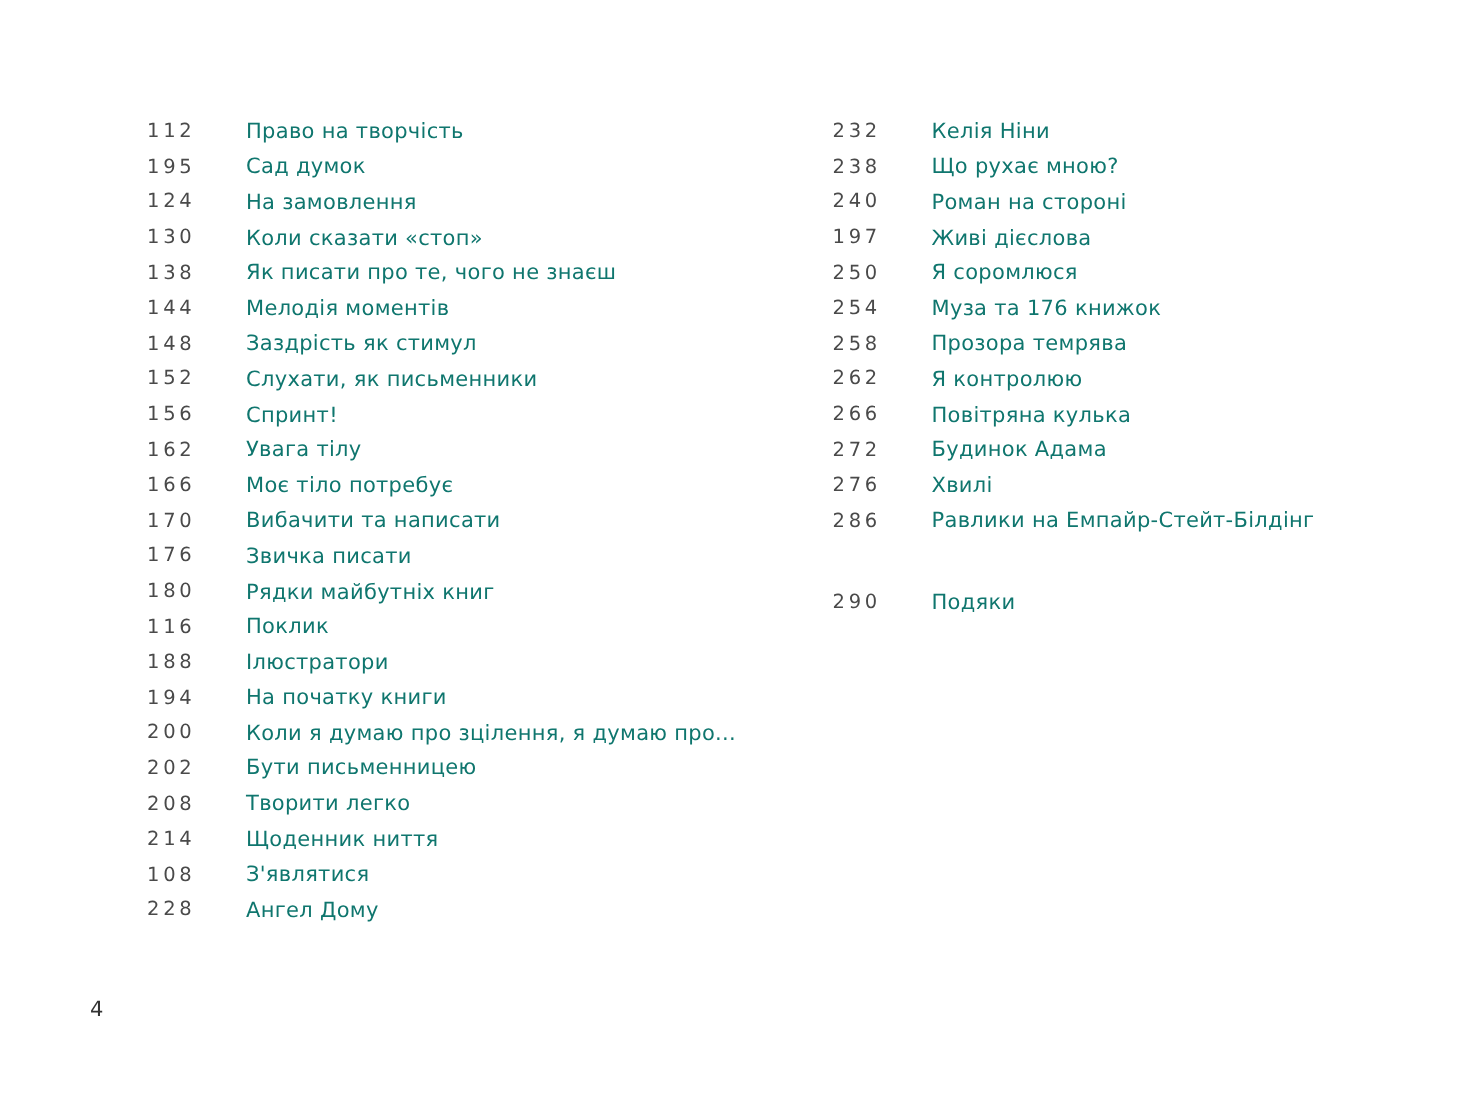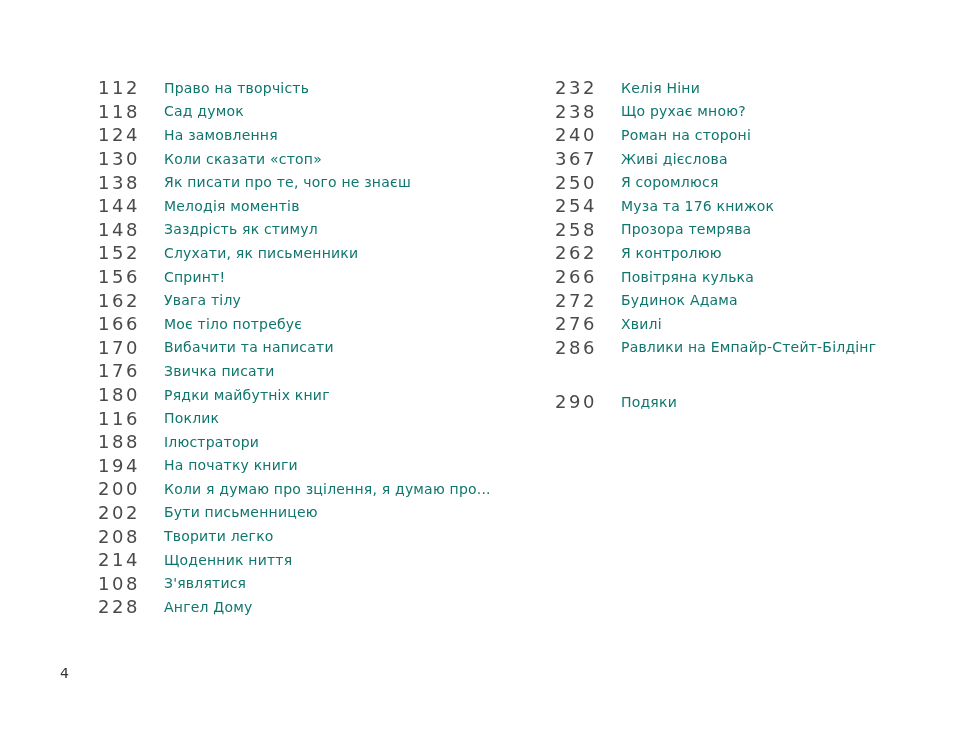--- a/index.html
+++ b/index.html
@@ -29,21 +29,21 @@
       display: flex;
       align-items: center;
       height: 23.6px;
       white-space: nowrap;
     }
     .toc-row.gap-before {
       margin-top: 31px;
     }
     .toc-page-num {
       flex: 0 0 66px;
-      font-size: 18px;
+      font-size: 13px;
       color: #4a4a4a;
       letter-spacing: 2.5px;
     }
     .toc-title {
       font-size: 14px;
       color: #0f766e;
       letter-spacing: 0.2px;
     }
     .page-number {
       position: absolute;
@@ -56,21 +56,21 @@
 </head>
 <body>
 
 <div class="page">
   <div class="toc-column left" id="toc-left">
       <div class="toc-row">
         <span class="toc-page-num">112</span>
         <span class="toc-title">Право на творчість</span>
       </div>
       <div class="toc-row">
-        <span class="toc-page-num">118</span>
+        <span class="toc-page-num">195</span>
         <span class="toc-title">Сад думок</span>
       </div>
       <div class="toc-row">
         <span class="toc-page-num">124</span>
         <span class="toc-title">На замовлення</span>
       </div>
       <div class="toc-row">
         <span class="toc-page-num">130</span>
         <span class="toc-title">Коли сказати «стоп»</span>
       </div>
@@ -158,21 +158,21 @@
       </div>
       <div class="toc-row">
         <span class="toc-page-num">238</span>
         <span class="toc-title">Що рухає мною?</span>
       </div>
       <div class="toc-row">
         <span class="toc-page-num">240</span>
         <span class="toc-title">Роман на стороні</span>
       </div>
       <div class="toc-row">
-        <span class="toc-page-num">367</span>
+        <span class="toc-page-num">197</span>
         <span class="toc-title">Живі дієслова</span>
       </div>
       <div class="toc-row">
         <span class="toc-page-num">250</span>
         <span class="toc-title">Я соромлюся</span>
       </div>
       <div class="toc-row">
         <span class="toc-page-num">254</span>
         <span class="toc-title">Муза та 176 книжок</span>
       </div>

